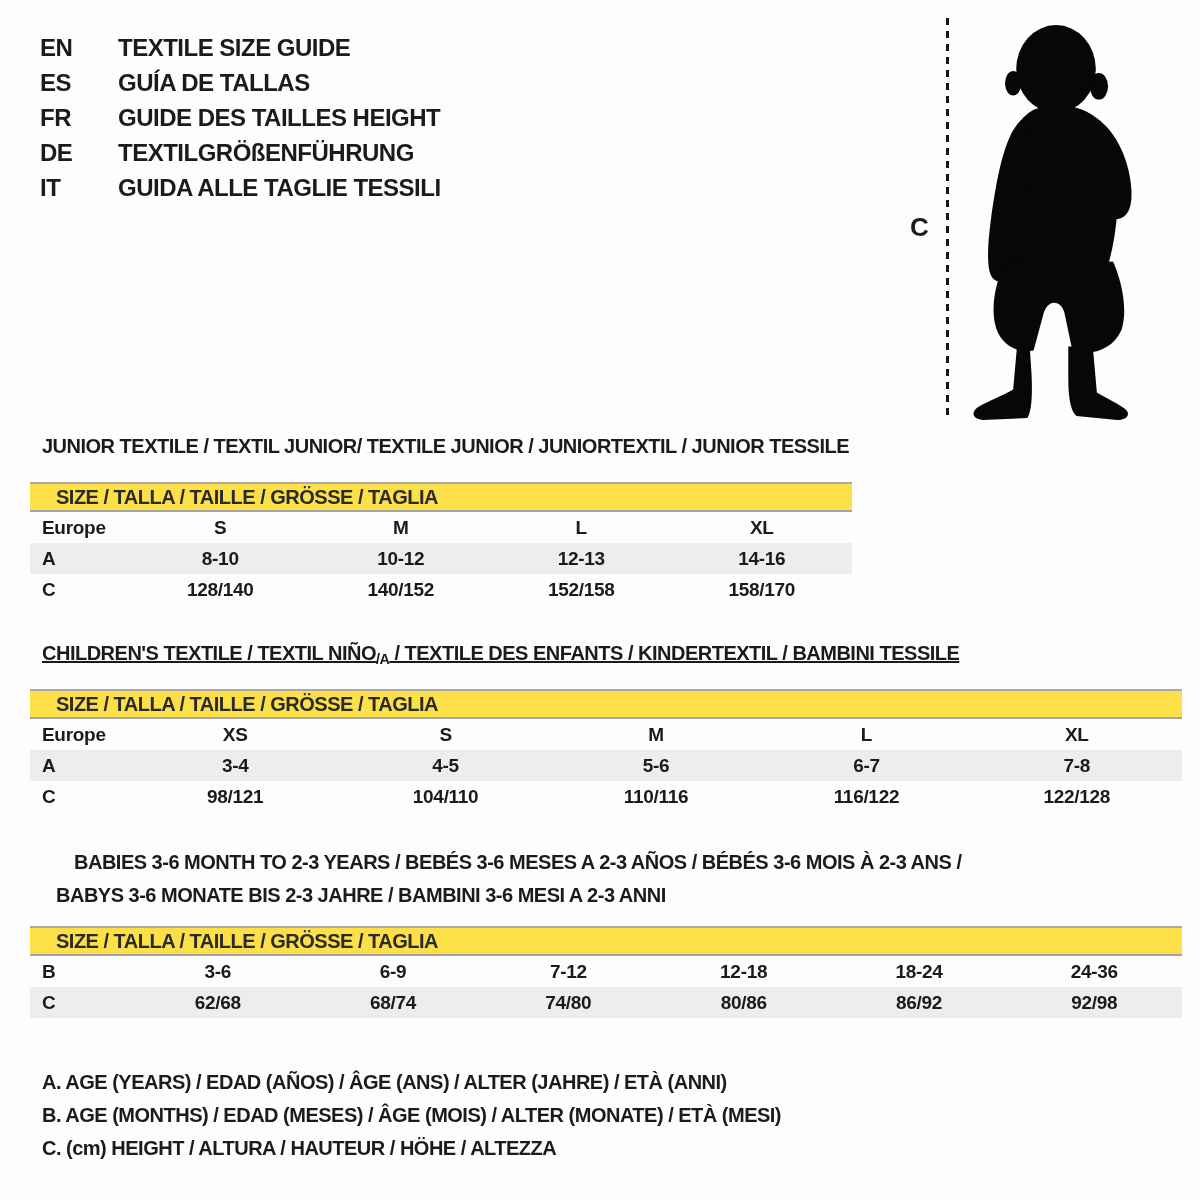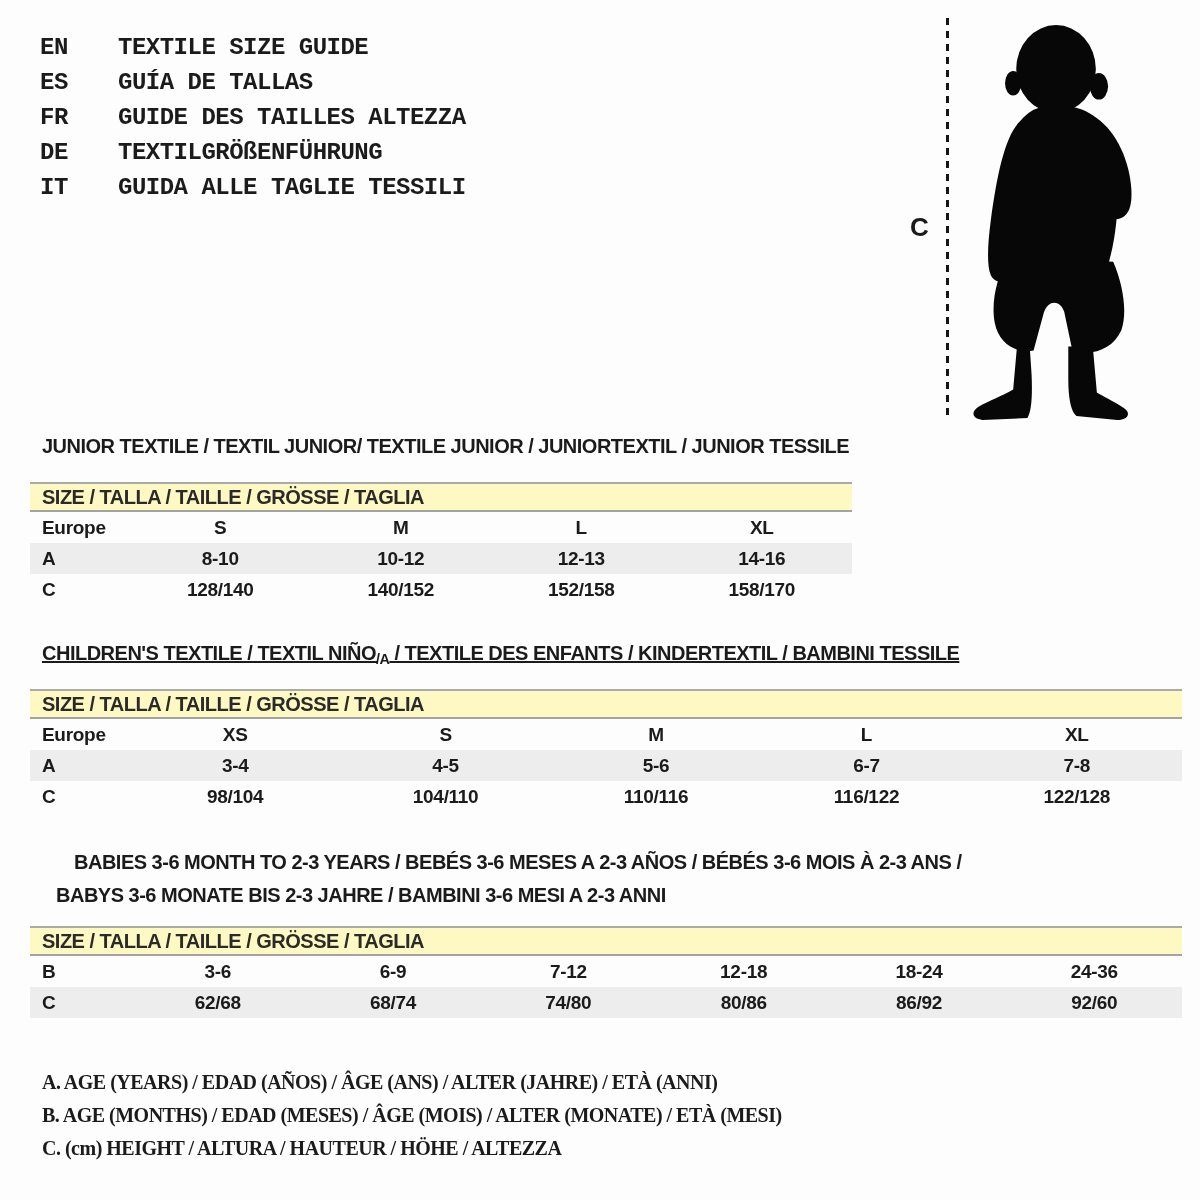--- a/index.html
+++ b/index.html
@@ -7,21 +7,21 @@
   body {
     position: relative;
     width: 1200px; height: 1200px;
     background: #fdfdfd;
     color: #1b1b1b;
     font-family: "Liberation Sans", sans-serif;
     font-weight: 700;
     overflow: hidden;
   }
   
-  .lang-block { position: absolute; left: 40px; top: 30px; font-family: Liberation Mono, monospace; }
+  .lang-block { position: absolute; left: 40px; top: 30px; }
   .lang-row { display: flex; height: 35px; align-items: center; }
   .lang-code { width: 78px; font-size: 24px; letter-spacing: -0.5px; }
   .lang-title { font-size: 24px; letter-spacing: -0.5px; white-space: nowrap; }
   
   .measure-line {
     position: absolute; left: 946px; top: 18px;
     width: 3px; height: 398px;
     background: repeating-linear-gradient(to bottom, #151515 0px, #151515 7px, transparent 7px, transparent 13px);
   }
   .measure-label {
@@ -32,58 +32,58 @@
   
   .section-title {
     position: absolute; left: 42px;
     font-size: 20px; letter-spacing: -0.5px; white-space: nowrap;
   }
   .section-title .subsc { font-size: 0.72em; vertical-align: -0.28em; }
   .title-line2 { position: absolute; left: 42px; font-size: 20px; letter-spacing: -0.5px; white-space: nowrap; }
   .tbl { position: absolute; left: 30px; }
   .tbl-head {
     height: 30px; line-height: 26px;
-    background: #fef9c3;
+    background: #fde047;
     border-top: 2px solid #aaaaaa;
     border-bottom: 2px solid #a3a3a3;
-    padding-left: 12px;
+    padding-left: 26px;
     font-size: 20px; letter-spacing: -0.5px;
     color: #2a2a2a;
   }
   .tbl-row { display: flex; height: 31px; align-items: center; font-size: 19px; letter-spacing: -0.3px; }
   .tbl-row.stripe { background: #ededed; }
   .cell { flex: 1; text-align: center; }
   .cell.label { flex: 0 0 100px; text-align: left; padding-left: 12px; }
   
   .tbl-junior   { top: 482px; width: 822px; }
   .tbl-children { top: 689px; width: 1152px; }
   .tbl-babies   { top: 926px; width: 1152px; }
   .t-junior-title   { top: 435px; }
   .t-children-title { top: 642px; text-decoration: underline; }
   .t-babies-title1  { top: 851px; margin-left: 32px; }
   .t-babies-title2  { top: 884px; margin-left: 14px; }
   
   .legend { position: absolute; left: 42px; top: 1066px; }
-  .legend-line { height: 33px; line-height: 33px; font-size: 20px; letter-spacing: -0.5px; white-space: nowrap; font-family: Liberation Serif, serif; }
+  .legend-line { height: 33px; line-height: 33px; font-size: 20px; letter-spacing: -0.5px; white-space: nowrap; }
 </style>
 </head>
 <body>
 
 <div class="lang-block">
   <div class="lang-row">
     <span class="lang-code">EN</span>
     <span class="lang-title">TEXTILE SIZE GUIDE</span>
   </div>
   <div class="lang-row">
     <span class="lang-code">ES</span>
     <span class="lang-title">GUÍA DE TALLAS</span>
   </div>
   <div class="lang-row">
     <span class="lang-code">FR</span>
-    <span class="lang-title">GUIDE DES TAILLES ALTEZZA</span>
+    <span class="lang-title">GUIDE DES TAILLES HEIGHT</span>
   </div>
   <div class="lang-row">
     <span class="lang-code">DE</span>
     <span class="lang-title">TEXTILGRÖßENFÜHRUNG</span>
   </div>
   <div class="lang-row">
     <span class="lang-code">IT</span>
     <span class="lang-title">GUIDA ALLE TAGLIE TESSILI</span>
   </div>
 </div>
@@ -152,21 +152,21 @@
   <div class="tbl-row stripe">
     <div class="cell label">A</div>
     <div class="cell">3-4</div>
     <div class="cell">4-5</div>
     <div class="cell">5-6</div>
     <div class="cell">6-7</div>
     <div class="cell">7-8</div>
   </div>
   <div class="tbl-row">
     <div class="cell label">C</div>
-    <div class="cell">98/104</div>
+    <div class="cell">98/121</div>
     <div class="cell">104/110</div>
     <div class="cell">110/116</div>
     <div class="cell">116/122</div>
     <div class="cell">122/128</div>
   </div>
 </div>
 
 <div class="section-title t-babies-title1">BABIES 3-6 MONTH TO 2-3 YEARS / BEBÉS 3-6 MESES A 2-3 AÑOS / BÉBÉS 3-6 MOIS À 2-3 ANS /</div>
 <div class="title-line2 t-babies-title2">BABYS 3-6 MONATE BIS 2-3 JAHRE / BAMBINI 3-6 MESI A 2-3 ANNI</div>
 <div class="tbl tbl-babies">
@@ -180,21 +180,21 @@
     <div class="cell">18-24</div>
     <div class="cell">24-36</div>
   </div>
   <div class="tbl-row stripe">
     <div class="cell label">C</div>
     <div class="cell">62/68</div>
     <div class="cell">68/74</div>
     <div class="cell">74/80</div>
     <div class="cell">80/86</div>
     <div class="cell">86/92</div>
-    <div class="cell">92/60</div>
+    <div class="cell">92/98</div>
   </div>
 </div>
 
 <div class="legend">
   <div class="legend-line">A. AGE (YEARS) / EDAD (AÑOS) / ÂGE (ANS) / ALTER (JAHRE) / ETÀ (ANNI)</div>
   <div class="legend-line">B. AGE (MONTHS) / EDAD (MESES) / ÂGE (MOIS) / ALTER (MONATE) / ETÀ (MESI)</div>
   <div class="legend-line">C. (cm) HEIGHT / ALTURA / HAUTEUR / HÖHE / ALTEZZA</div>
 </div>
 
 </body></html>

